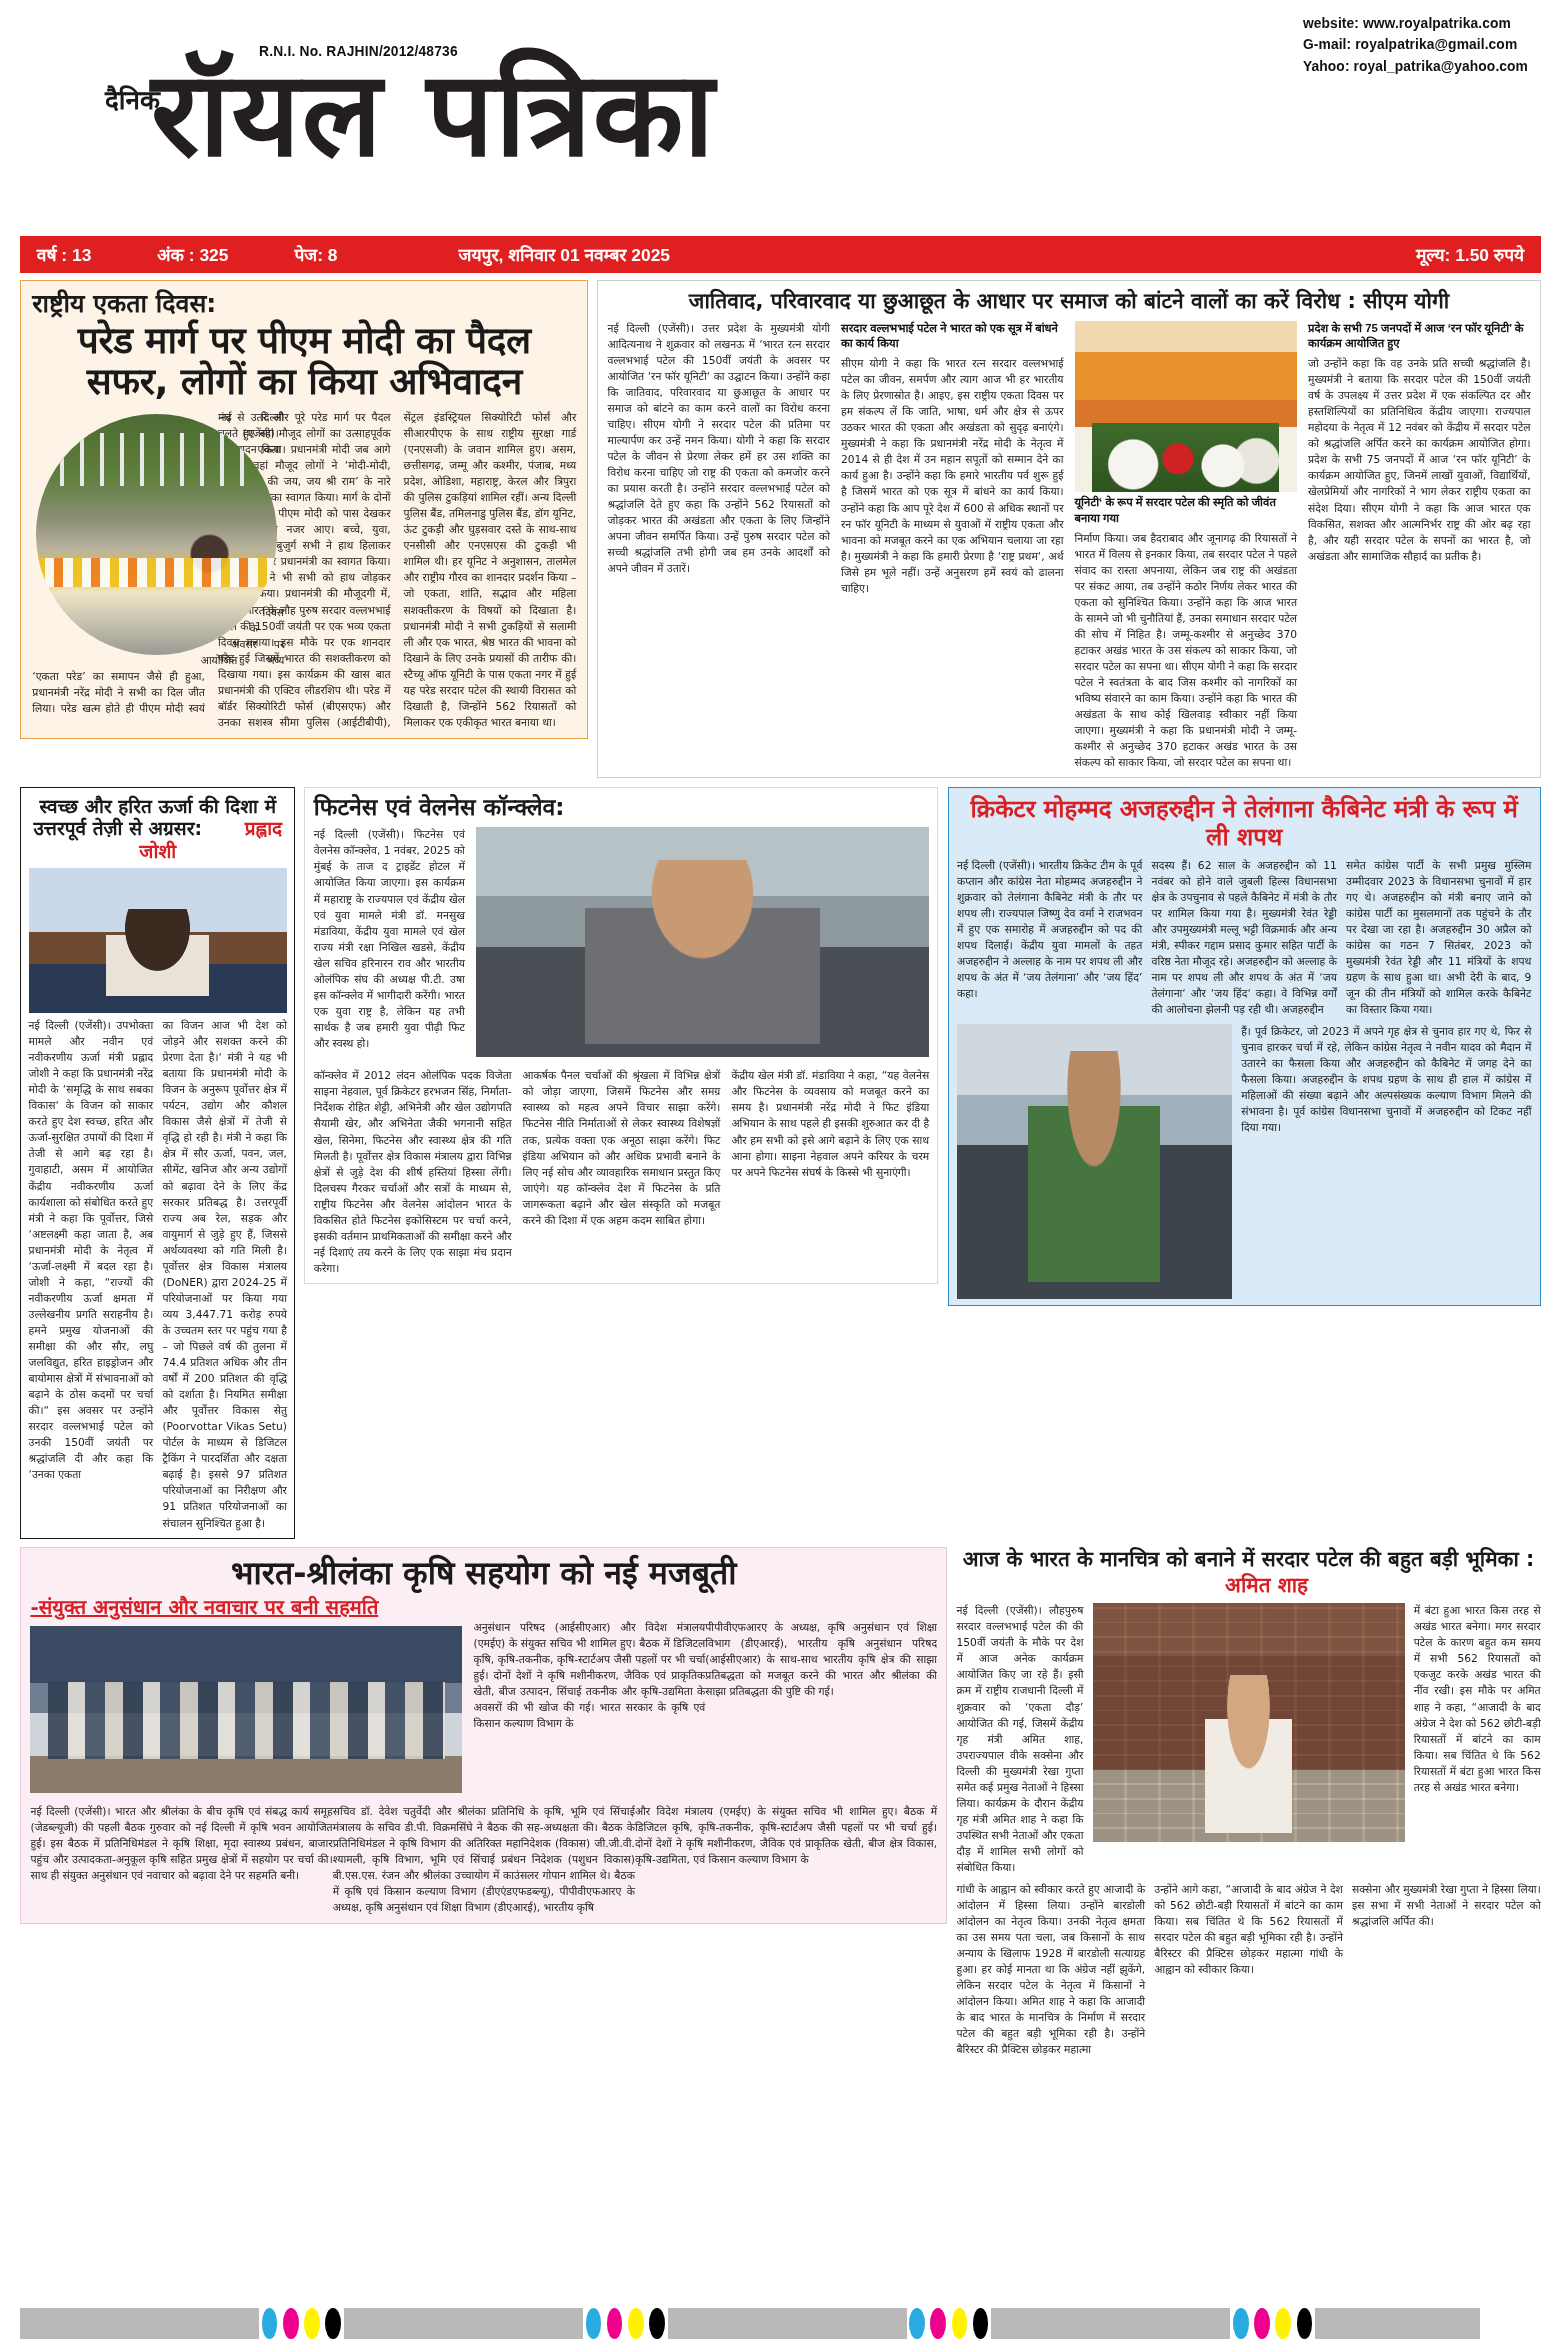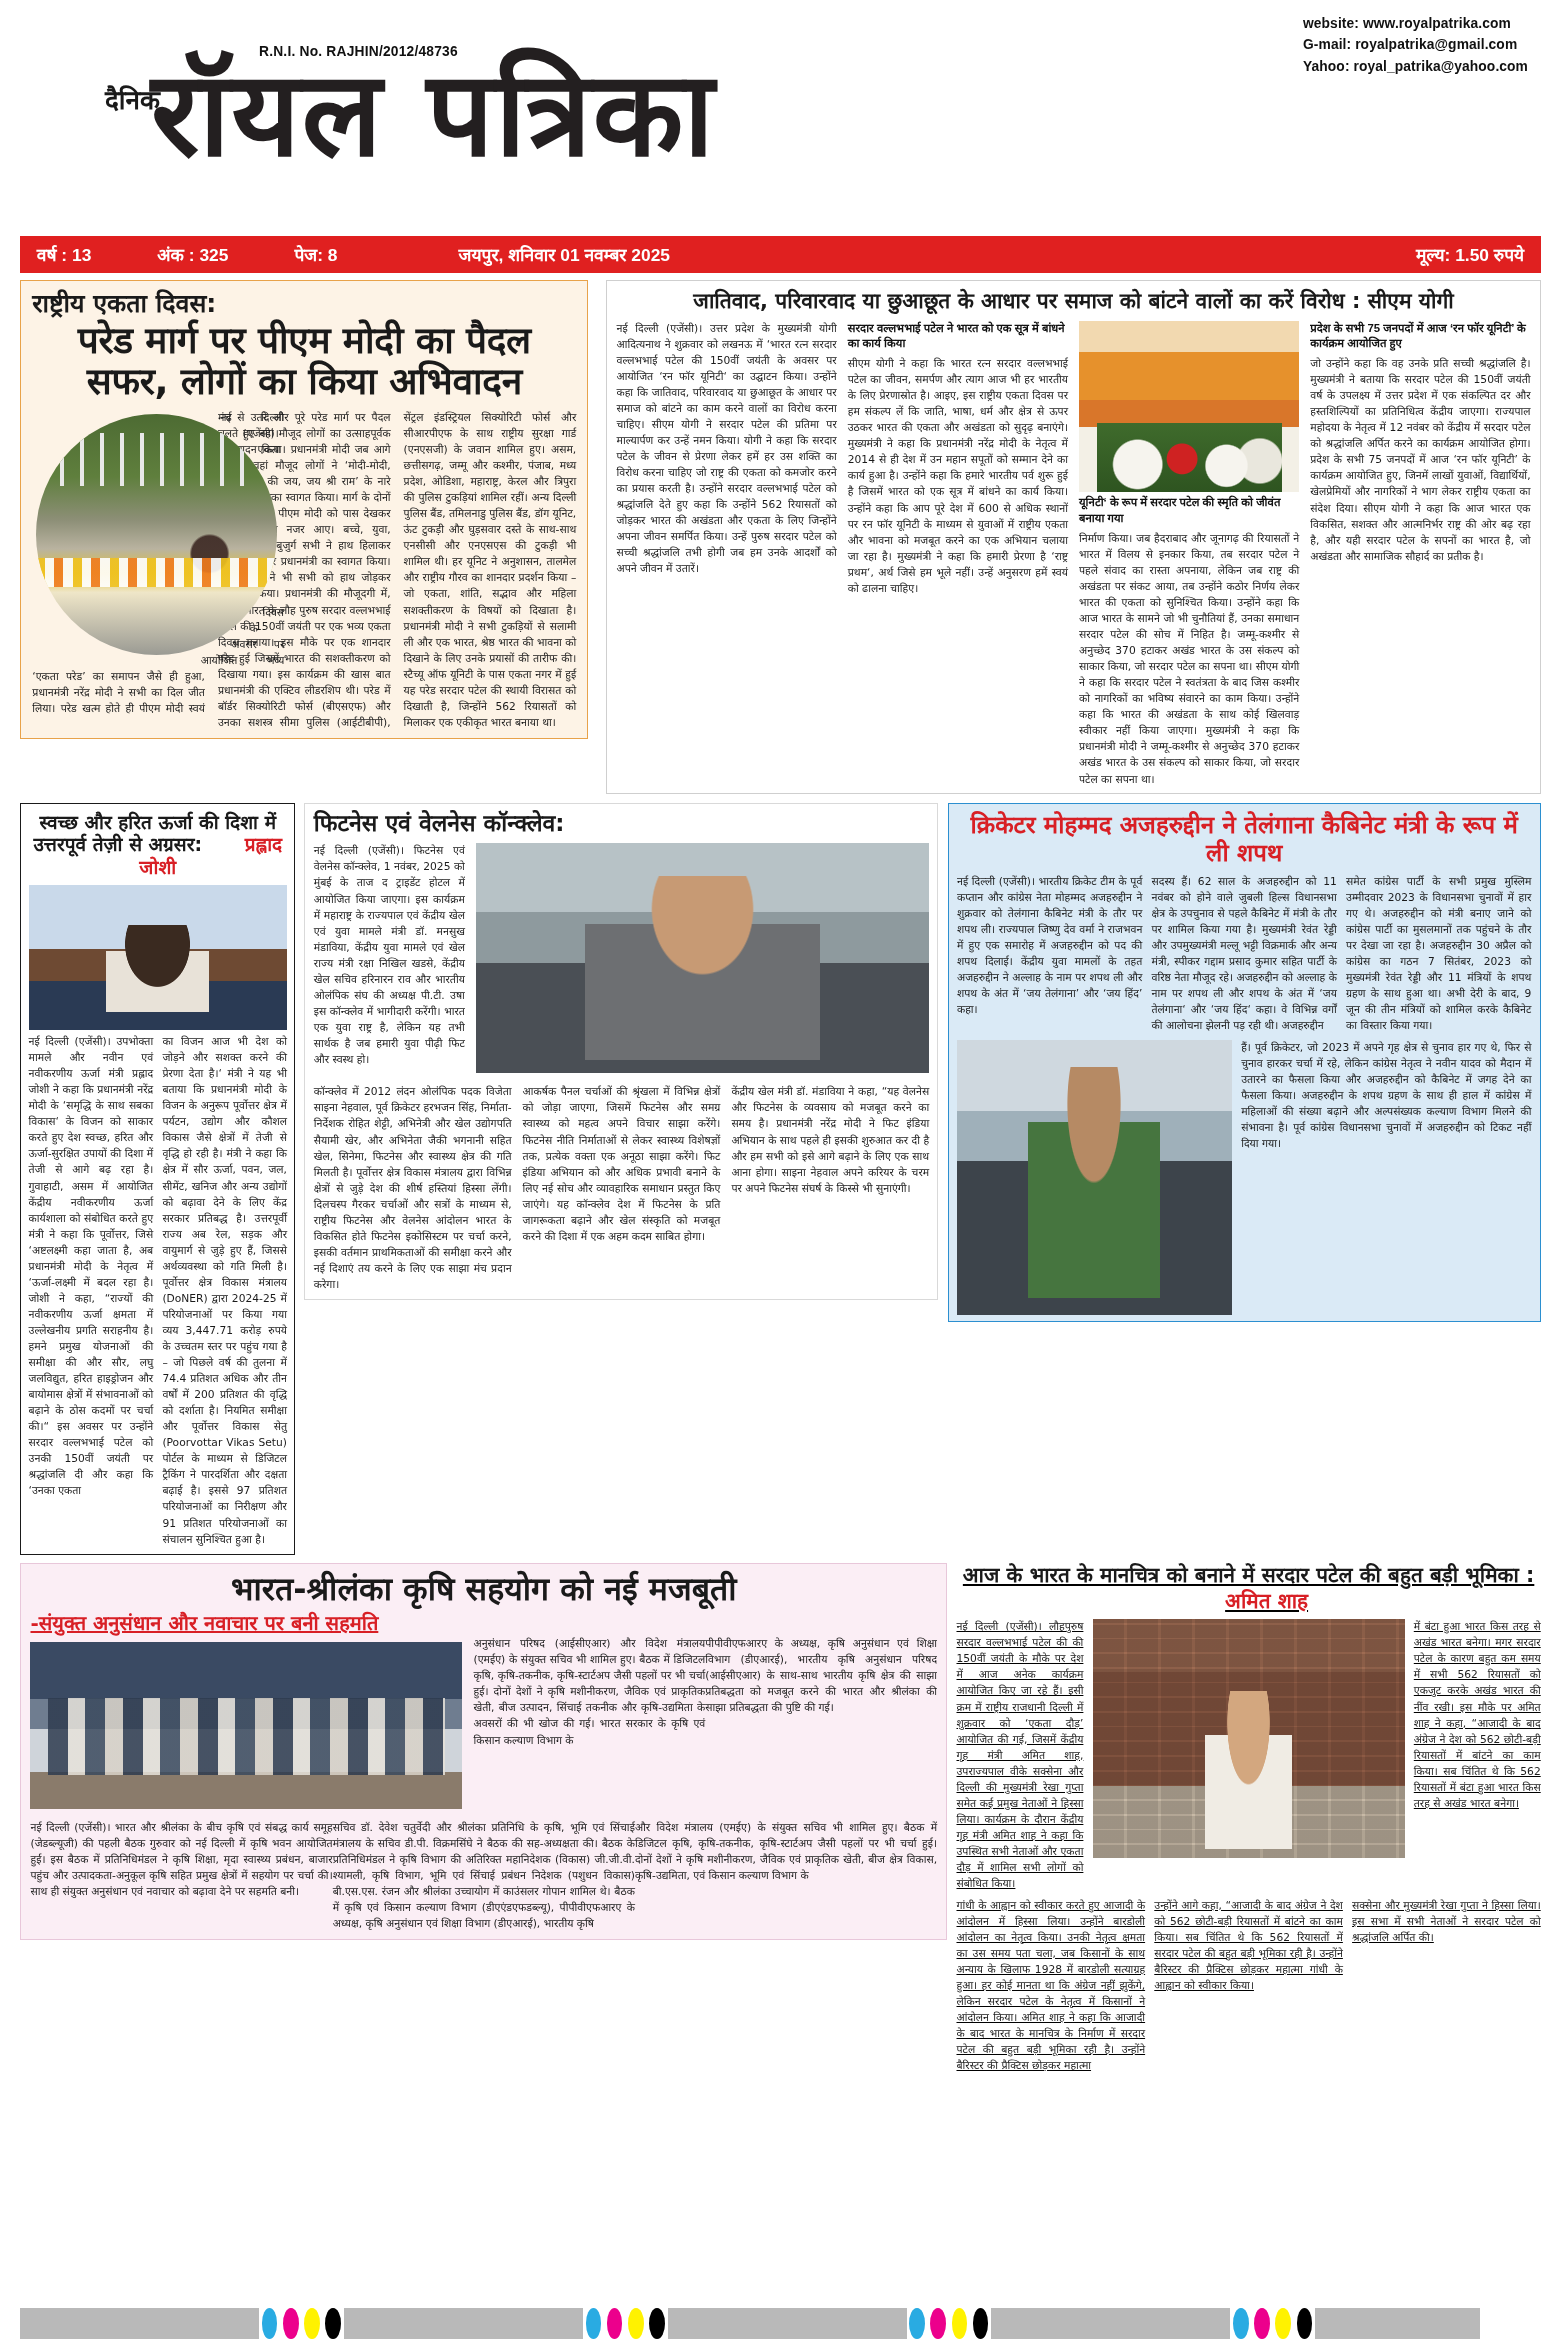--- a/index.html
+++ b/index.html
@@ -32,21 +32,21 @@
 
   
   .hl-red { color:#d81f25;margin-left:36px; }
   .kicker { color:#d81f25; font-weight:700; }
   .hd { font-family:"DejaVu Sans", sans-serif; font-weight:700; color:#1a1a1a; line-height:1.12; }
   .body-col { font-family:"DejaVu Sans", sans-serif; font-size:10.7px; line-height:1.5;
     color:#1b1b1b; text-align:justify; hyphens:auto; }
   .caption { font-weight:700; font-size:11.4px; line-height:1.35; color:#111; }
 
   
-  .topwrap { display:flex; gap:18px; align-items:flex-start; margin:0 7.3px; }
+  .topwrap { display:flex; gap:9px; align-items:flex-start; margin:0 7.3px; }
   .lead-box { width:568px; border:0.9px solid #e8a24a; background:#fdf3e6; padding:9.2px 11px 7.3px 11px; }
   .lead-kicker { font-size:25px; margin-bottom:1.8px; }
   .lead-title { font-size:37px; text-align:center; letter-spacing:-0.3px; }
   .lead-body { margin-top:7.3px; column-count:3; column-gap:13px; column-rule:0; }
   .lead-photo { float:left; shape-outside:circle(50%); width:241px; height:241px; border-radius:50%;
       margin:3.7px 7.3px 5.5px 3.7px; overflow:hidden; position:relative; }
 
   .right-top { flex:1; border:0.9px solid #cfcfcf; padding:7.3px 9.2px 5.5px 9.2px; background:#fff; }
   .rt-title { font-size:21px; text-align:center; line-height:1.25; }
   .rt-cols { display:flex; gap:11px; margin-top:6.4px; }
@@ -73,21 +73,21 @@
 
   
   .botwrap { display:flex; gap:9.2px; margin:8.3px 7.3px 0 7.3px; align-items:flex-start; }
   .bot-left { width:927px; border:0.9px solid #e8c7da; background:#fbeef5; padding:7.3px 9.2px; }
   .bl-title { font-size:32px; text-align:center; }
   .bl-sub { font-size:20px; color:#d81f25; font-weight:700; text-decoration:underline; margin-top:1.8px;
     font-family:"DejaVu Sans", sans-serif; }
   .bl-photo { width:432px; height:167px; position:relative; overflow:hidden; float:left; margin:5.5px 11px 5.5px 0;}
   .bl-cols { display:flex; margin-top:5.5px; }
 
-  .bot-right { flex:1;text-decoration:underline; }
+  .bot-right { flex:1; }
   .br-title { font-size:20.7px; text-align:center; line-height:1.22; border-bottom:0; }
   .br-row { display:flex; gap:9.2px; margin-top:5.5px; }
   .br-photo { width:312px; height:239px; position:relative; overflow:hidden; flex:none;}
 
   
   .cmyk { position:absolute; left:20px; bottom:7.3px; width:1521px; height:40px; display:flex; align-items:center; }
   .cmyk .grayblk { height:31px; background:#b9b9b9; }
   .cmyk .dot { width:15.6px; height:31px; border-radius:50%; margin:0 2.8px; }
 
   

